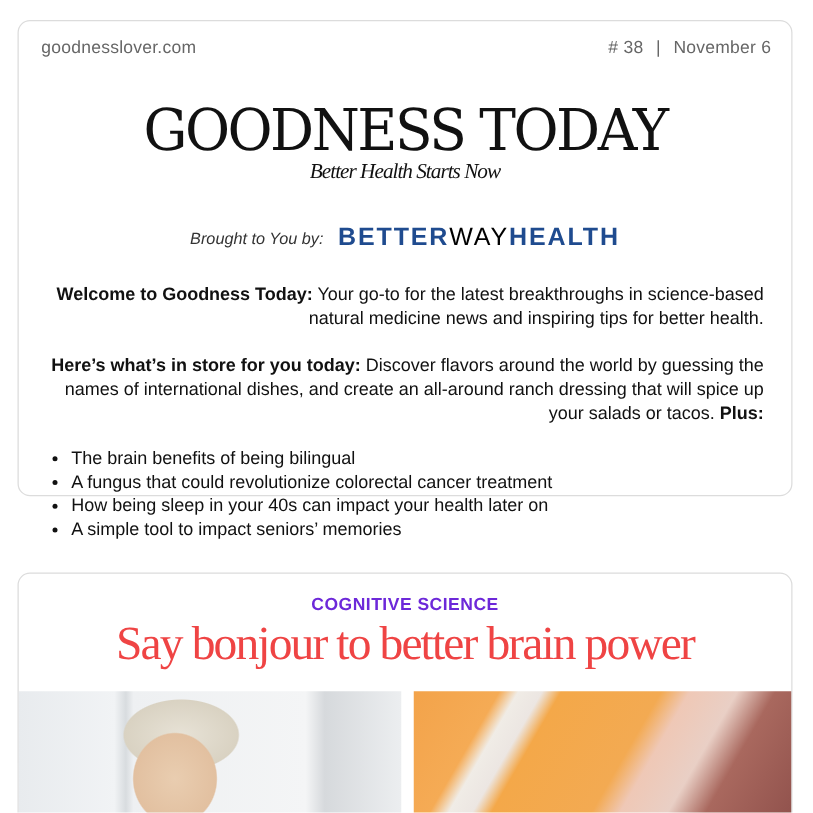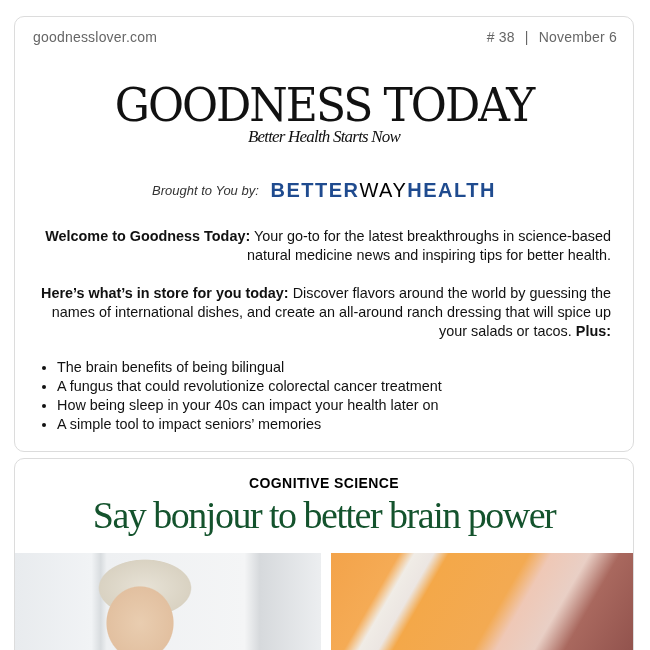--- a/index.html
+++ b/index.html
@@ -1,35 +1,35 @@
 <!DOCTYPE html>
 <html><head>
 <meta charset="utf-8">
 <style>
   html, body { margin:0; padding:0; }
   body { width:650px; height:650px; overflow:hidden; background:#ffffff; font-family:"Liberation Sans", sans-serif; color:#111; position:relative; }
   .card { position:absolute; left:14px; width:620px; border:1px solid #dcdcdc; border-radius:10px; background:#fff; box-sizing:border-box; }
-  #card1 { top:16px; height:436px; }
+  #card1 { top:16px; height:381px; }
   #card2 { top:458px; height:220px; overflow:hidden; }
   .topbar { position:absolute; top:12px; left:18px; right:16px; font-size:14px; color:#666; display:flex; justify-content:space-between; letter-spacing:0.2px; }
   .logo { position:absolute; top:62px; left:0; right:0; text-align:center; font-family:"DejaVu Serif", serif; font-size:44px; letter-spacing:-2px; color:#111; font-weight:normal; transform:scaleY(1.05); }
   .logo .dot { color:#f0884a; }
   .tagline { position:absolute; top:110px; left:0; right:0; text-align:center; font-family:"Liberation Serif", serif; font-style:italic; font-size:17px; letter-spacing:-0.8px; color:#111; }
   .sponsor { position:absolute; top:162px; left:0; right:0; text-align:center; font-size:13px; color:#333; }
   .sponsor .by { font-style:italic; margin-right:8px; vertical-align:middle; }
   .brand { display:inline-block; vertical-align:middle; font-size:20px; letter-spacing:1.5px; color:#1f4b8f; }
   .brand b { font-weight:bold; }
   .brand .light { font-weight:normal; color:#000000; }
   .body-text { position:absolute; top:210px; left:17px; right:22px; font-size:14.4px; line-height:19px; color:#111; }
   .body-text p { margin:0 0 19px 0;text-align:right; }
   .body-text b { font-weight:bold; }
   ul.bullets { position:absolute; top:341px; left:17px; margin:0; padding:0 0 0 25px; font-size:14.4px; line-height:19px; }
   ul.bullets li { margin:0; }
-  .kicker { position:absolute; top:16px; left:0; right:0; text-align:center; color:#000000; font-weight:bold; font-size:14px; letter-spacing:0.4px; }
-  .headline { position:absolute; top:34px; left:0; right:0; text-align:center; font-family:"Liberation Serif", serif; font-size:38px; letter-spacing:-1.5px; color:#14532d; }
+  .kicker { position:absolute; top:16px; left:0; right:0; text-align:center; color:#6d28d9; font-weight:bold; font-size:14px; letter-spacing:0.4px; }
+  .headline { position:absolute; top:34px; left:0; right:0; text-align:center; font-family:"Liberation Serif", serif; font-size:38px; letter-spacing:-1.5px; color:#ef4444; }
   .img { position:absolute; top:94px; height:130px; }
   .img-left { left:0; width:306px; background:
       radial-gradient(ellipse 55px 60px at 125px 70px, #e9cdb0 0%, #e2c0a0 60%, transparent 62%),
       radial-gradient(ellipse 65px 40px at 130px 35px, #e7e2d6 0%, #d9d2c2 70%, transparent 72%),
       linear-gradient(90deg, #e8ebee 0%, #f1f3f5 25%, #d8dcdf 28%, #eef0f2 30%, #f4f5f6 75%, #d6d9dc 80%, #eceef0 100%); }
   .img-right { left:316px; width:306px; background:
       linear-gradient(120deg, #f3a34a 0%, #f5ab55 18%, #f0ece6 22%, #ece6e2 27%, #f4a849 31%, #f3aa52 52%, #efc8b6 58%, #e9cfc5 68%, #a9685e 76%, #8a4c48 100%); }
 </style>
 </head>
 <body>

